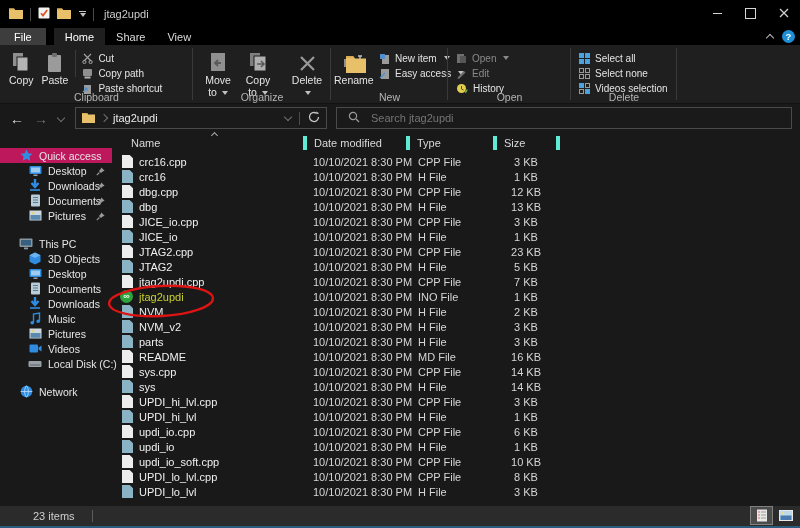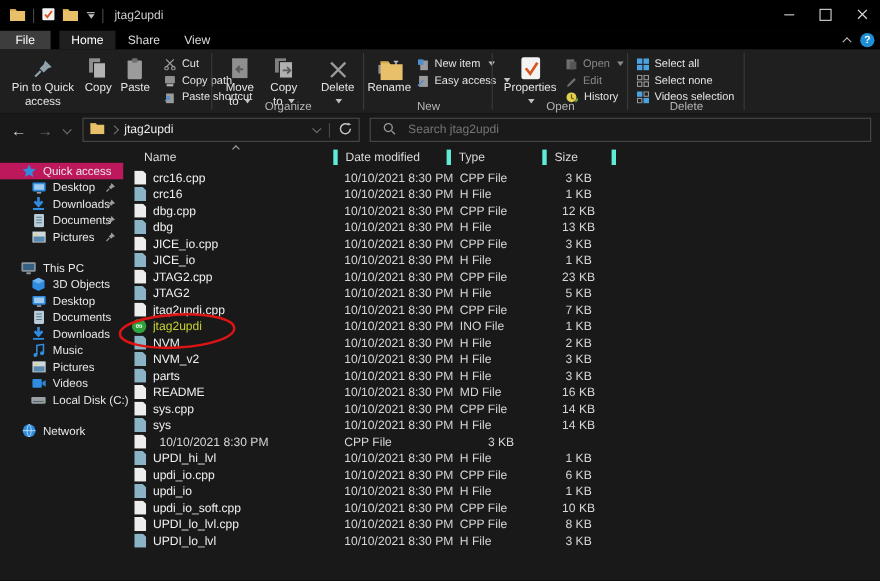--- a/index.html
+++ b/index.html
@@ -143,29 +143,20 @@
       <span class="chev up" style="margin-top:3px;"></span>
       <span class="helpdot">?</span>
     </span>
   </div>
 
   <div class="ribbon">
 
     <div class="rgroup" style="width:183px;">
       <div class="bigbtn">
         <span class="bicon">
-            <svg width="20" height="20" viewBox="0 0 20 20">
-              <path d="M12 2 18 8 14.6 9.2 10.8 13 7 9.2 10.8 5.4z" fill="#90a2ac"></path>
-              <path d="M8 11.5 3 16.5" stroke="#90a2ac" stroke-width="2"></path>
-            </svg>
-          </span>
-        <span class="blabel" style="width:60px;display:inline-block;">Pin to Quick access</span>
-      </div>
-      <div class="bigbtn">
-        <span class="bicon">
             <svg width="18" height="21" viewBox="0 0 18 21">
               <rect x="1" y="1" width="10" height="13" fill="#8f8f8f"></rect>
               <rect x="5" y="5" width="11" height="14" fill="#b3b3b3" stroke="#1f1f1f"></rect>
             </svg>
           </span>
         <span class="blabel">Copy</span>
       </div>
       <div class="bigbtn">
         <span class="bicon">
             <svg width="17" height="21" viewBox="0 0 17 21">
@@ -193,20 +184,21 @@
           <span>Copy path</span>
         </div>
         <div class="smallbtn">
           <svg width="11" height="11" viewBox="0 0 11 11">
               <rect x="2" y="2" width="7" height="9" fill="#9b9b9b"></rect>
               <path d="M1 9 5 5 M5 5 5 8 M5 5 2 5" stroke="#4f8fd0" stroke-width="1.1"></path>
             </svg>
           <span>Paste shortcut</span>
         </div>
       </div>
+      <div class="glabel">Clipboard</div>
     </div>
 
     <div class="rgroup" style="width:128px;">
       <div class="bigbtn">
         <span class="bicon">
             <svg width="18" height="21" viewBox="0 0 18 21">
               <rect x="2" y="1" width="14" height="18" fill="#8f8f8f"></rect>
               <path d="M12 11 6 11 M9 8l-3 3 3 3" stroke="#5a5a5a" stroke-width="1.8" fill="none"></path>
             </svg>
           </span>
@@ -268,29 +260,20 @@
               <path d="M1 10 6 5" stroke="#4f8fd0" stroke-width="1.4"></path>
             </svg>
           <span>Easy access</span>
             <span class="tri"></span>
         </div>
       </div>
       <div class="glabel">New</div>
     </div>
 
     <div class="rgroup" style="width:113px;">
-      <div class="bigbtn">
-        <span class="bicon">
-            <svg width="21" height="22" viewBox="0 0 21 22">
-              <rect x="2" y="1" width="17" height="20" rx="2" fill="#f3f3f3"></rect>
-              <path d="M6 11l4 5 6.5-10" stroke="#d9531e" stroke-width="2.4" fill="none"></path>
-            </svg>
-          </span>
-        <span class="blabel" style="width:50px;display:inline-block;"><span>Properties</span> <span class="tri"></span></span>
-      </div>
       <div class="smallcol">
         <div class="smallbtn dim">
           <svg width="11" height="11" viewBox="0 0 11 11">
               <rect x="1" y="1" width="7" height="9" fill="#6f6f6f"></rect>
               <rect x="4" y="3" width="6" height="7" fill="#565656"></rect>
             </svg>
           <span>Open</span>
             <span class="tri" style="border-top-color:#8a8a8a;"></span>
         </div>
         <div class="smallbtn dim">
@@ -691,20 +674,21 @@
             </span>
             <span class="fname">sys</span>
             <span class="fmeta">10/10/2021 8:30 PM</span>
             <span class="fmeta">H File</span>
             <span class="fsize">14 KB</span>
           </div>
           <div class="frow">
             <span class="fic-cell">
               <span class="fic cpp"></span>
             </span>
+            <span class="fname">UPDI_hi_lvl.cpp</span>
             <span class="fmeta">10/10/2021 8:30 PM</span>
             <span class="fmeta">CPP File</span>
             <span class="fsize">3 KB</span>
           </div>
           <div class="frow">
             <span class="fic-cell">
               <span class="fic h"></span>
             </span>
             <span class="fname">UPDI_hi_lvl</span>
             <span class="fmeta">10/10/2021 8:30 PM</span>
@@ -757,14 +741,36 @@
             <span class="fsize">3 KB</span>
           </div>
         </div>
     </div>
   </div>
 
   <svg class="annot" width="800" height="528" viewBox="0 0 800 528">
     <ellipse cx="161" cy="301" rx="52" ry="15" fill="none" stroke-width="2.3" transform="rotate(-3 161 301)" stroke="#dc1414"></ellipse>
   </svg>
 
+  <div class="statusbar">
+    <span>23 items</span>
+    <span class="sdiv"></span>
+    <div class="views">
+      <span class="vbtn sel">
+          <svg width="12" height="13" viewBox="0 0 12 13">
+            <rect x="1" y="0.5" width="10" height="12" fill="#e8e8e8"></rect>
+            <circle cx="3" cy="3" r="0.8" fill="#d06050"></circle>
+            <circle cx="3" cy="6" r="0.8" fill="#d06050"></circle>
+            <circle cx="3" cy="9" r="0.8" fill="#d06050"></circle>
+            <path d="M5 3h5 M5 6h5 M5 9h5" stroke="#8a8a8a" stroke-width="0.8"></path>
+          </svg>
+        </span>
+      <span class="vbtn">
+          <svg width="14" height="11" viewBox="0 0 14 11">
+            <rect x="0.5" y="0.5" width="13" height="10" fill="#bdd9ea" stroke="#e8e8e8"></rect>
+            <rect x="1.5" y="5.5" width="11" height="4.5" fill="#4a7ab0"></rect>
+            <circle cx="4" cy="3.4" r="1.2" fill="#f3e27a"></circle>
+          </svg>
+        </span>
+    </div>
+  </div>
 
 </div>
 
 </body></html>

